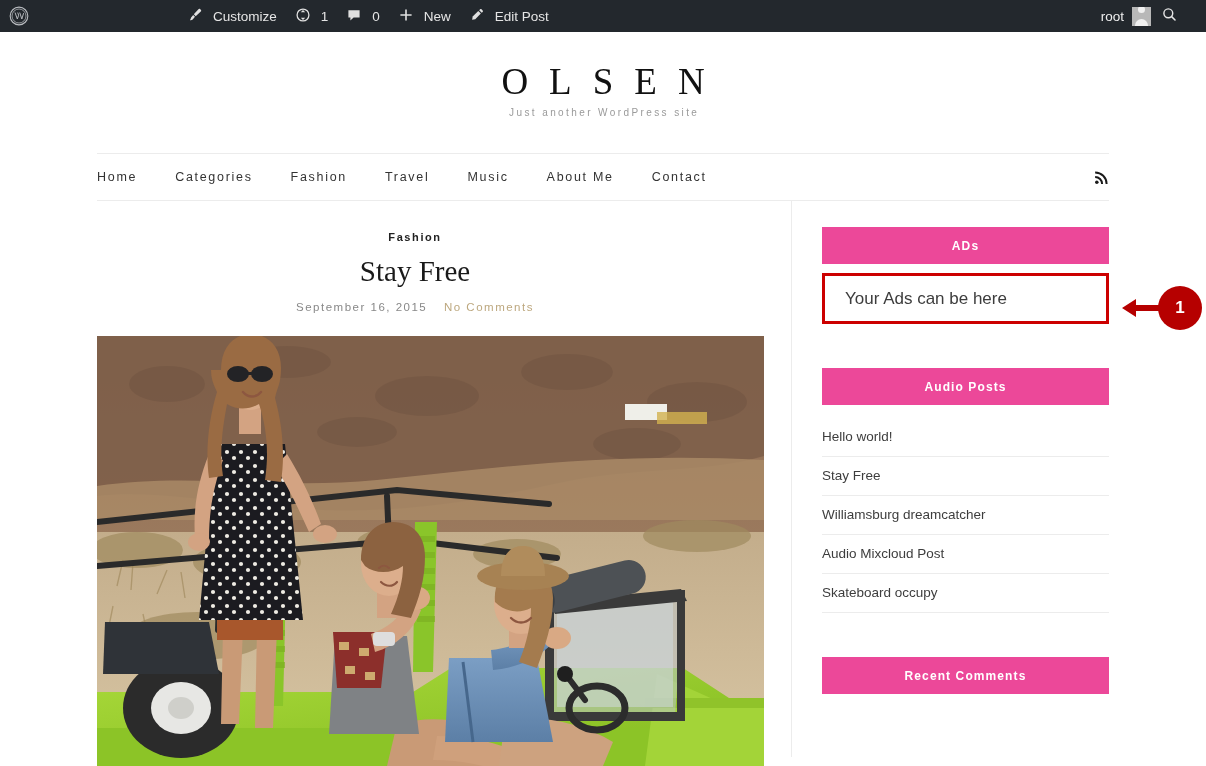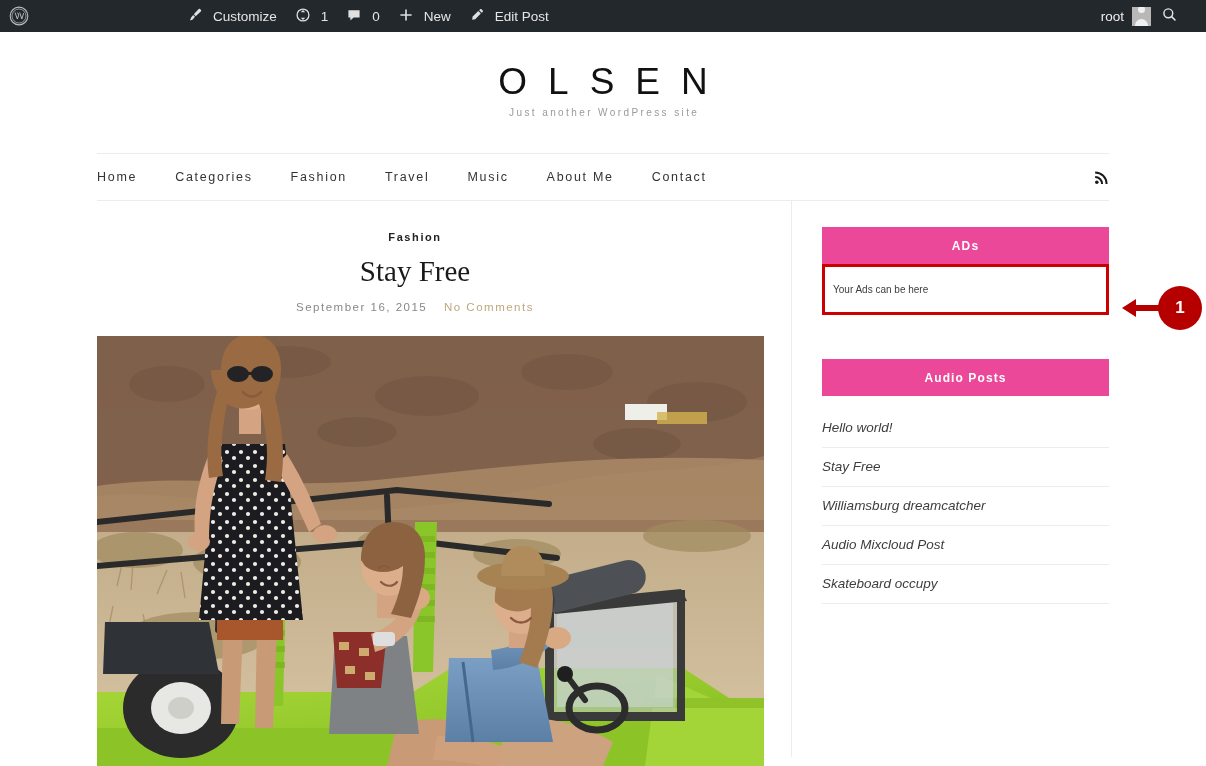--- a/index.html
+++ b/index.html
@@ -60,21 +60,21 @@
     background: #ffffff;
   }
 
   
   #site-header {
     width: 1206px;
     padding-top: 27px;
     text-align: center;
   }
   #site-title {
-    font-family: Liberation Sans, sans-serif;
+    font-family: Liberation Serif, serif;
     font-size: 37px;
     font-weight: 400;
     letter-spacing: 21px;
     color: #111111;
     text-indent: 21px;
     line-height: 1.25;
   }
   #site-tagline {
     margin-top: 2px;
     font-size: 10px;
@@ -160,37 +160,37 @@
   .widget-title {
     background: #ec4899;
     color: #ffffff;
     height: 37px;
     display: flex; align-items: center; justify-content: center;
     font-size: 12px;
     font-weight: bold;
     letter-spacing: 1.1px;
   }
   .ads-box {
+    margin-top: 9px;
     border: 3px solid #cc0000;
     height: 51px;
     display: flex; align-items: center;
-    padding-left: 8px;
-    font-size: 10px;
+    padding-left: 20px;
+    font-size: 17px;
     color: #3d3d3d;
     background: #ffffff;
   }
   .widget-gap { height: 44px; }
   .post-list { list-style: none; margin-top: 16px; }
   .post-list li {
     font-size: 13.5px;
     color: #3d3d3d;
     padding: 11px 0 12px 0;
     border-bottom: 1px solid #ececec;
     cursor: pointer;
-    font-style: italic;
   }
   .post-list li:first-child { padding-top: 8px; }
   #badge-1 {
     position: absolute;
     left: 1158px; top: 286px;
     width: 44px; height: 44px;
     border-radius: 50%;
     background: #b60000;
     color: #ffffff;
     display: flex; align-items: center; justify-content: center;
@@ -509,20 +509,23 @@
           <li>Hello world!</li>
           <li>Stay Free</li>
           <li>Williamsburg dreamcatcher</li>
           <li>Audio Mixcloud Post</li>
           <li>Skateboard occupy</li>
         </ul>
       </div>
 
       <div class="widget-gap"></div>
 
+      <div class="widget">
+        <div class="widget-title">Recent Comments</div>
+      </div>
 
     </div>
   </div>
 </div>
 
 <div id="callout-arrow">
   <svg width="40" height="20" viewBox="0 0 40 20">
     <path d="M40 7h-26v-6l-14 9 14 9v-6h26z" fill="#b60000"></path>
   </svg>
 </div>

